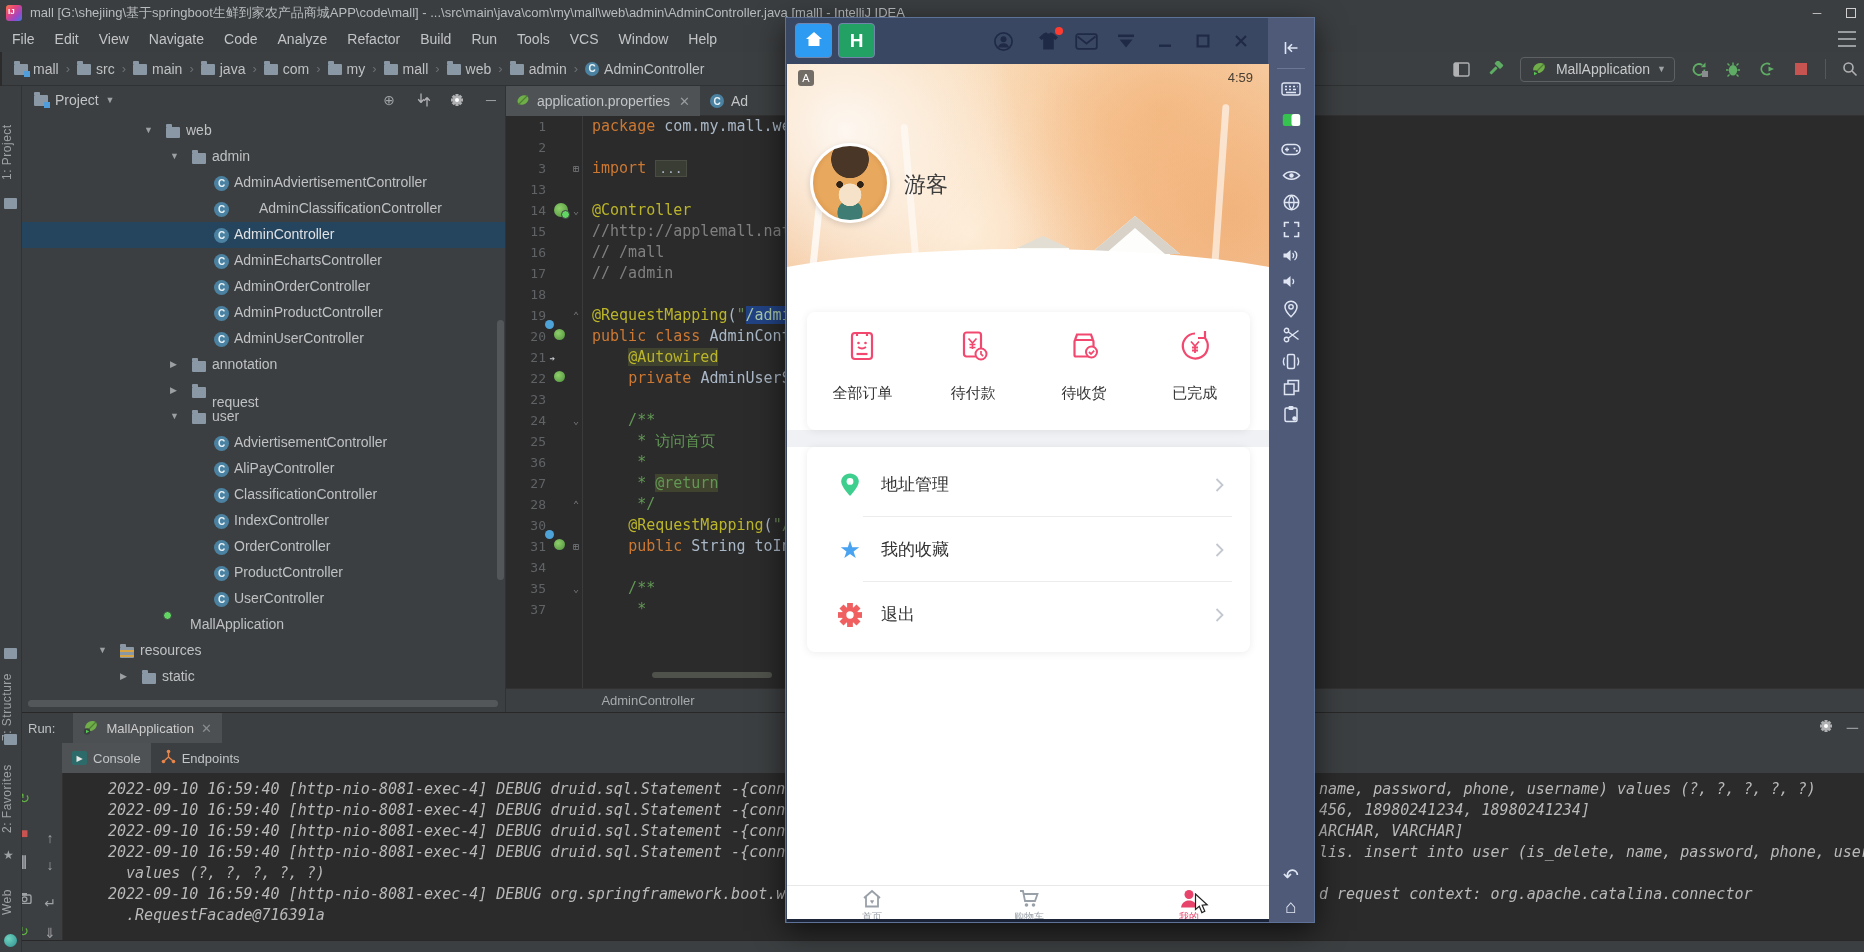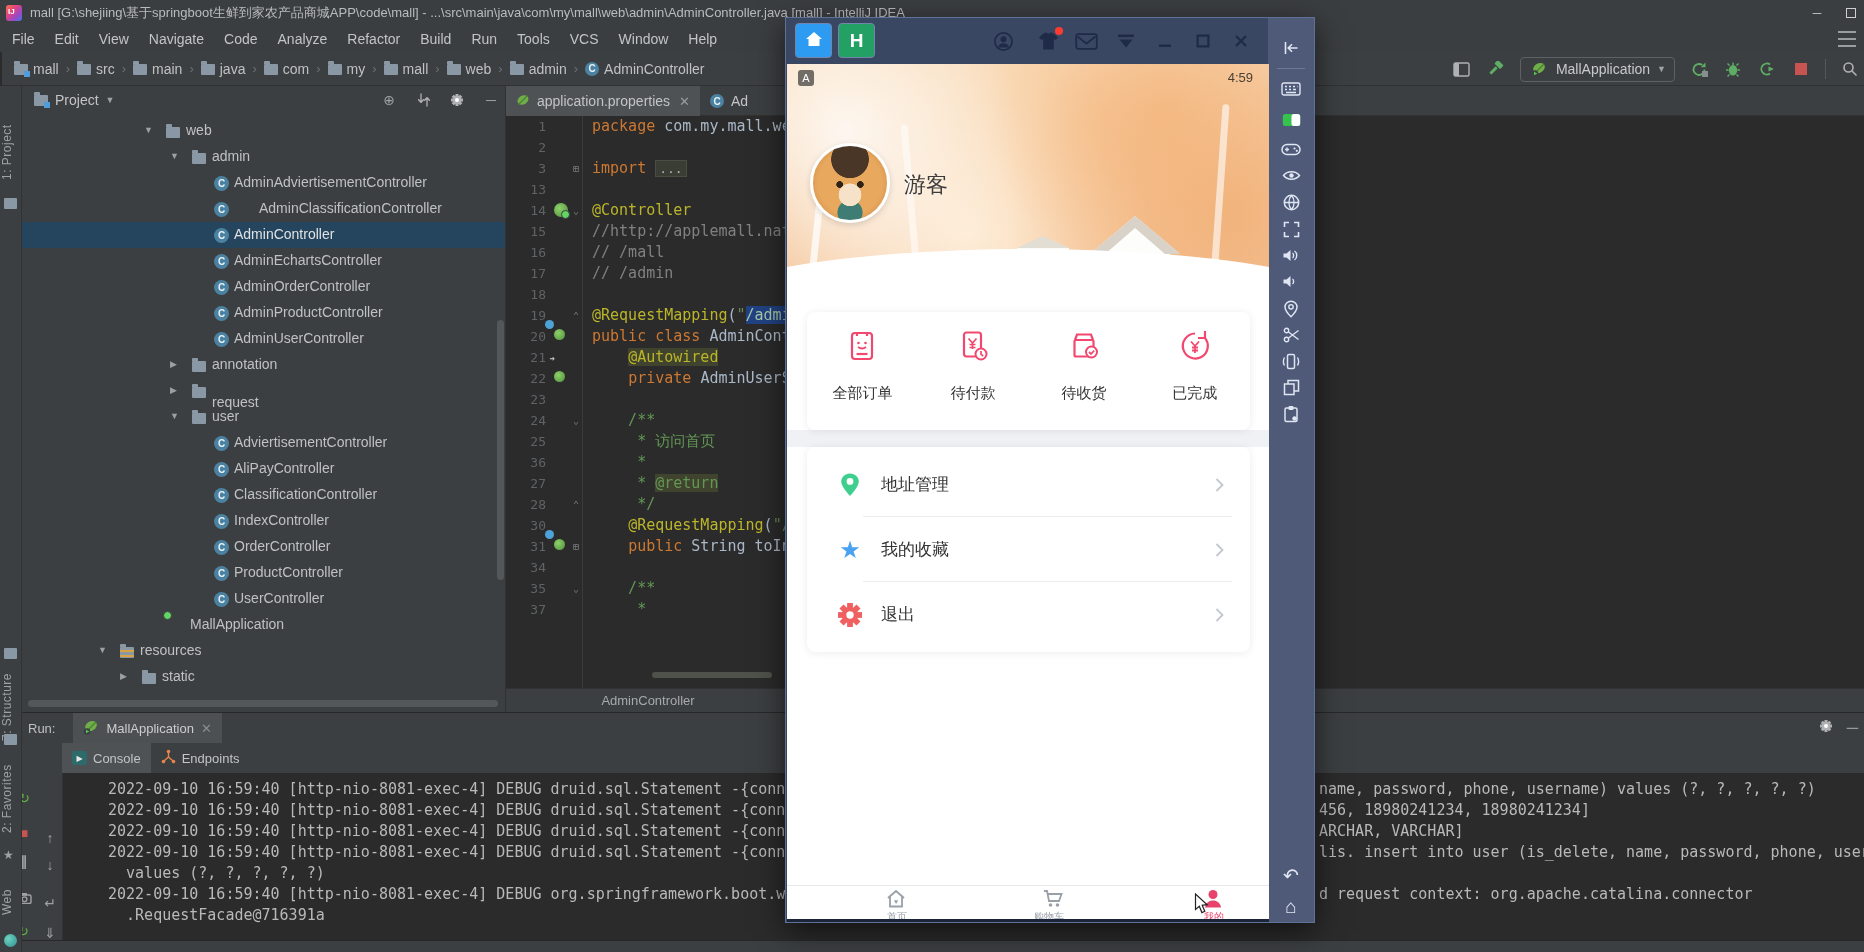--- a/index.html
+++ b/index.html
@@ -168,21 +168,21 @@
   .order-item svg{margin-top:16px;}
   .order-label{position:absolute;left:0;width:100%;top:72px;font-size:15px;color:#333;}
   .appmenu{top:383px;height:205px;padding-top:5px;}
   .mrow{position:relative;height:65px;}
   .mrow .micon{position:absolute;left:30px;top:20px;width:26px;height:26px;display:flex;align-items:center;justify-content:center;}
   .mrow .mlabel{position:absolute;left:74px;top:21px;font-size:17px;color:#333;}
   .mrow .chev{position:absolute;right:26px;top:25px;}
   .mdiv{position:absolute;left:56px;right:18px;bottom:0;height:1px;background:#ececec;}
   .star-glyph{font-size:24px;color:#4aa3f0;line-height:1;}
   .appnav{position:absolute;left:0;top:821px;width:482px;height:37px;background:#fff;border-top:1px solid #e8e8e8;}
-  .nav-item{position:absolute;top:2px;width:70px;text-align:right;}
+  .nav-item{position:absolute;top:2px;width:70px;text-align:center;}
   .nav-label{font-size:10px;color:#9aa0a8;margin-top:-2px;}
   .nav-item.active .nav-label{color:#e8446b;}
   .cursor{position:absolute;z-index:99;}
 </style>
 </head>
 <body>
 
 <div class="stage">
 
   <div class="titlebar">
@@ -558,21 +558,21 @@
             <rect x="5" y="1" width="5" height="2.5" fill="#9fa2a5"></rect>
           </svg>
         </span>
         <span class="rr" style="left: 13px; top: 178px; color: rgb(98, 181, 67);">↻</span>
         <span class="rr" style="left: 13px; top: 206px; color: rgb(159, 162, 165);">↪</span>
         <span class="rr" style="left: 40px; top: 85px; color: rgb(159, 162, 165);">↑</span>
         <span class="rr" style="left: 40px; top: 112px; color: rgb(159, 162, 165);">↓</span>
         <span class="rr" style="left: 40px; top: 150px; color: rgb(159, 162, 165);">↵</span>
         <span class="rr" style="left: 40px; top: 180px; color: rgb(159, 162, 165);">⇓</span>
       </div>
-    <div class="console mono" id="console" style="padding-top: 6px;">
+    <div class="console mono" id="console" style="padding-top: 6px; font-style: italic;">
         <div class="crow"><span class="lseg">2022-09-10 16:59:40 [http-nio-8081-exec-4] DEBUG druid.sql.Statement -{conn</span><span class="rseg">name, password, phone, username) values (?, ?, ?, ?, ?)</span></div>
         <div class="crow"><span class="lseg">2022-09-10 16:59:40 [http-nio-8081-exec-4] DEBUG druid.sql.Statement -{conn</span><span class="rseg">456, 18980241234, 18980241234]</span></div>
         <div class="crow"><span class="lseg">2022-09-10 16:59:40 [http-nio-8081-exec-4] DEBUG druid.sql.Statement -{conn</span><span class="rseg">ARCHAR, VARCHAR]</span></div>
         <div class="crow"><span class="lseg">2022-09-10 16:59:40 [http-nio-8081-exec-4] DEBUG druid.sql.Statement -{conn</span><span class="rseg">lis. insert into user (is_delete, name, password, phone, usern</span></div>
         <div class="crow"><span class="lseg">  values (?, ?, ?, ?, ?)</span></div>
         <div class="crow"><span class="lseg">2022-09-10 16:59:40 [http-nio-8081-exec-4] DEBUG org.springframework.boot.w</span><span class="rseg">d request context: org.apache.catalina.connector</span></div>
         <div class="crow"><span class="lseg">  .RequestFacade@716391a</span></div>
       </div>
   </div>
   <div class="statusbar"></div>

